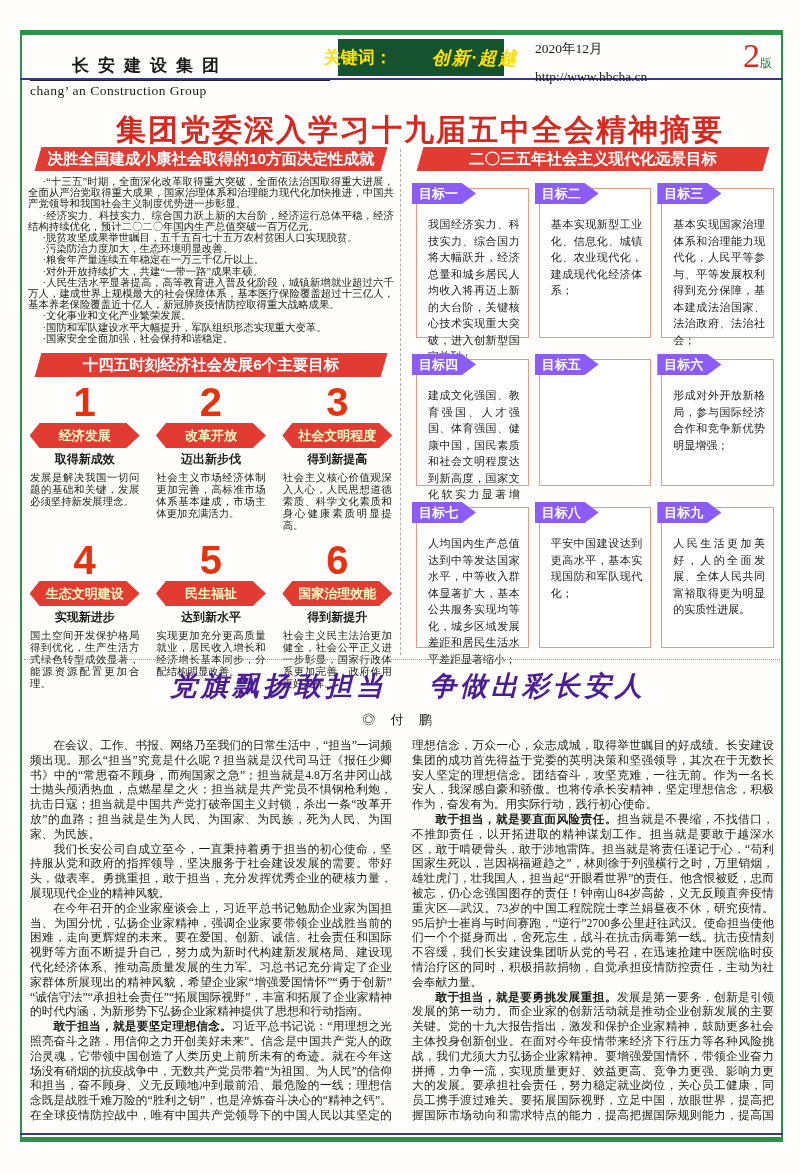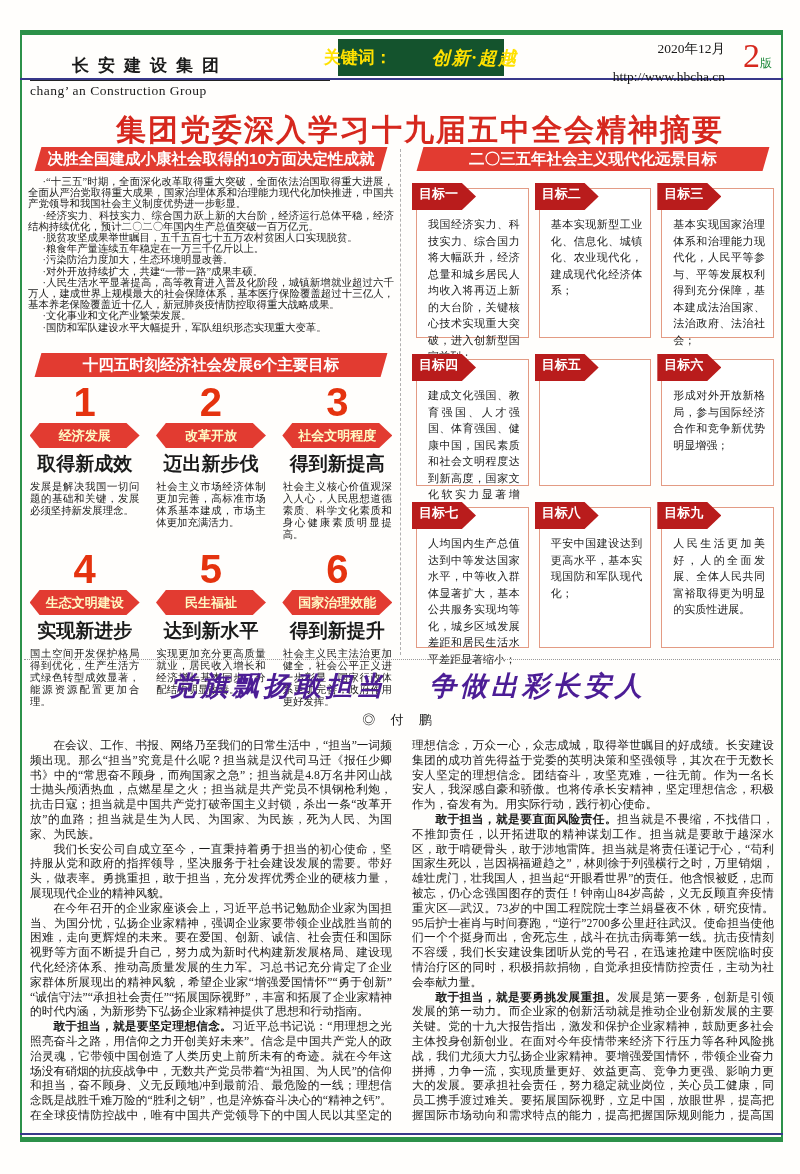--- a/index.html
+++ b/index.html
@@ -16,21 +16,21 @@
   
   .masthead{position:absolute;top:39px;left:30px;right:26px;height:38px;}
   .org{position:absolute;left:0;top:14px;width:300px;}
   .org-cn{font-size:17px;font-weight:bold;letter-spacing:9px;padding:1px 0 3px 42px;
           border-bottom:1.5px solid #222;font-family:"Liberation Sans",sans-serif;}
   .org-en{font-size:13.5px;padding-top:2px;letter-spacing:0.5px;}
   .kw-box{position:absolute;left:308px;top:0;width:166px;height:37px;background:#14532d;
           display:flex;align-items:center;justify-content:center;white-space:nowrap;}
   .kw-label{color:#ffe100;font-weight:bold;font-size:17px;font-family:"Liberation Sans",sans-serif;}
   .kw-value{color:#ffe100;font-weight:bold;font-size:18px;font-style:italic;letter-spacing:2px;margin-left:40px;}
-  .issue{position:absolute;left:505px;top:1px;width:190px;text-align:right;}
+  .issue{position:absolute;left:505px;top:1px;width:190px;text-align:left;}
   .issue-date{font-size:13.5px;}
   .issue-url{font-size:13.5px;font-weight:normal;margin-top:11px;}
   .page-no{position:absolute;right:2px;top:0;}
   .page-no-num{font-size:34px;line-height:34px;color:#d6281e;font-family:"Liberation Serif",serif;}
   .page-no-word{font-size:12px;color:#1f8a3c;}
   
   .main-title{position:absolute;top:90px;left:0;width:100%;text-align:center;
               font-family:"Liberation Sans",sans-serif;font-weight:bold;font-size:30px;
               color:#d6281e;letter-spacing:2px;padding-left:20px;}
   
@@ -44,26 +44,26 @@
   .banner span{position:relative;z-index:1;}
   .bullets{height:177px;overflow:hidden;margin-top:5px;text-align:justify;}
   .bullet{margin:0;font-size:10.4px;line-height:11.2px;text-indent:1.4em;}
   .lgoals{display:grid;grid-template-columns:repeat(3,1fr);column-gap:13px;row-gap:10px;margin-top:7px;}
   .lgoal{text-align:center;}
   .lgoal-num{font-size:40px;line-height:36px;font-weight:800;color:#e5330f;
              font-family:"Liberation Sans",sans-serif;}
   .lgoal-badge{margin:3px auto 3px;width:110px;height:25px;line-height:25px;background:#e23b31;
                color:#fef9c3;font-weight:bold;font-size:13px;font-family:"Liberation Sans",sans-serif;
                clip-path:polygon(0 50%,9% 0,88% 0,100% 50%,88% 100%,9% 100%);}
-  .lgoal-sub{font-size:19px;font-weight:bold;margin:1px 0 4px;font-family:"Liberation Sans",sans-serif;}
+  .lgoal-sub{font-size:12px;font-weight:bold;margin:1px 0 4px;font-family:"Liberation Sans",sans-serif;}
   .lgoal-desc{font-size:10.4px;line-height:12px;text-align:justify;margin:0 2px;}
   .rgoals{display:grid;grid-template-columns:repeat(3,1fr);column-gap:10px;row-gap:21px;
           grid-template-rows:150px 127px 141px;margin:17px 2px 0 6px;}
   .rbox{position:relative;border:1px solid #e39b84;padding:27px 8px 6px 11px;background:#fff;}
-  .rtag{position:absolute;top:-6px;left:-5px;width:64px;height:27px;line-height:21px;background:#b91c1c;
+  .rtag{position:absolute;top:-6px;left:-5px;width:64px;height:21px;line-height:21px;background:#8b5cf6;
         color:#fff;font-weight:bold;font-size:13px;padding-left:7px;box-sizing:border-box;
         font-family:"Liberation Sans",sans-serif;
         clip-path:polygon(0 0,78% 0,100% 50%,78% 100%,0 100%);}
   .rtext{margin:0;font-size:11px;line-height:16.5px;text-align:justify;}
   
   .h-dotted{position:absolute;top:659px;left:24px;right:20px;border-top:1.5px dotted #999;}
   
   .art-title{position:absolute;top:668px;left:8px;width:100%;text-align:center;margin:0;
              color:#4c1d95;font-size:27px;font-weight:bold;font-style:italic;letter-spacing:4px;
              font-family:"Liberation Serif",serif;}
@@ -106,26 +106,27 @@
 
   <h1 class="main-title">集团党委深入学习十九届五中全会精神摘要</h1>
 
   <div class="upper">
     <div class="col-left">
       <div class="banner"><span>决胜全国建成小康社会取得的10方面决定性成就</span></div>
       <div class="bullets" id="bullets">
           <p class="bullet">·“十三五”时期，全面深化改革取得重大突破，全面依法治国取得重大进展，全面从严治党取得重大成果，国家治理体系和治理能力现代化加快推进，中国共产党领导和我国社会主义制度优势进一步彰显。</p>
           <p class="bullet">·经济实力、科技实力、综合国力跃上新的大台阶，经济运行总体平稳，经济结构持续优化，预计二〇二〇年国内生产总值突破一百万亿元。</p>
           <p class="bullet">·脱贫攻坚成果举世瞩目，五千五百七十五万农村贫困人口实现脱贫。</p>
+          <p class="bullet">·污染防治力度加大，生态环境明显改善。</p>
           <p class="bullet">·粮食年产量连续五年稳定在一万三千亿斤以上。</p>
-          <p class="bullet">·污染防治力度加大，生态环境明显改善。</p>
           <p class="bullet">·对外开放持续扩大，共建“一带一路”成果丰硕。</p>
           <p class="bullet">·人民生活水平显著提高，高等教育进入普及化阶段，城镇新增就业超过六千万人，建成世界上规模最大的社会保障体系，基本医疗保险覆盖超过十三亿人，基本养老保险覆盖近十亿人，新冠肺炎疫情防控取得重大战略成果。</p>
           <p class="bullet">·文化事业和文化产业繁荣发展。</p>
           <p class="bullet">·国防和军队建设水平大幅提升，军队组织形态实现重大变革。</p>
+          <p class="bullet">·国家安全全面加强，社会保持和谐稳定。</p>
         </div>
       <div class="banner"><span>十四五时刻经济社会发展6个主要目标</span></div>
       <div class="lgoals" id="left-goals">
           <div class="lgoal">
             <div class="lgoal-num">1</div>
             <div class="lgoal-badge">经济发展</div>
             <div class="lgoal-sub">取得新成效</div>
             <p class="lgoal-desc">发展是解决我国一切问题的基础和关键，发展必须坚持新发展理念。</p>
           </div>
           <div class="lgoal">

